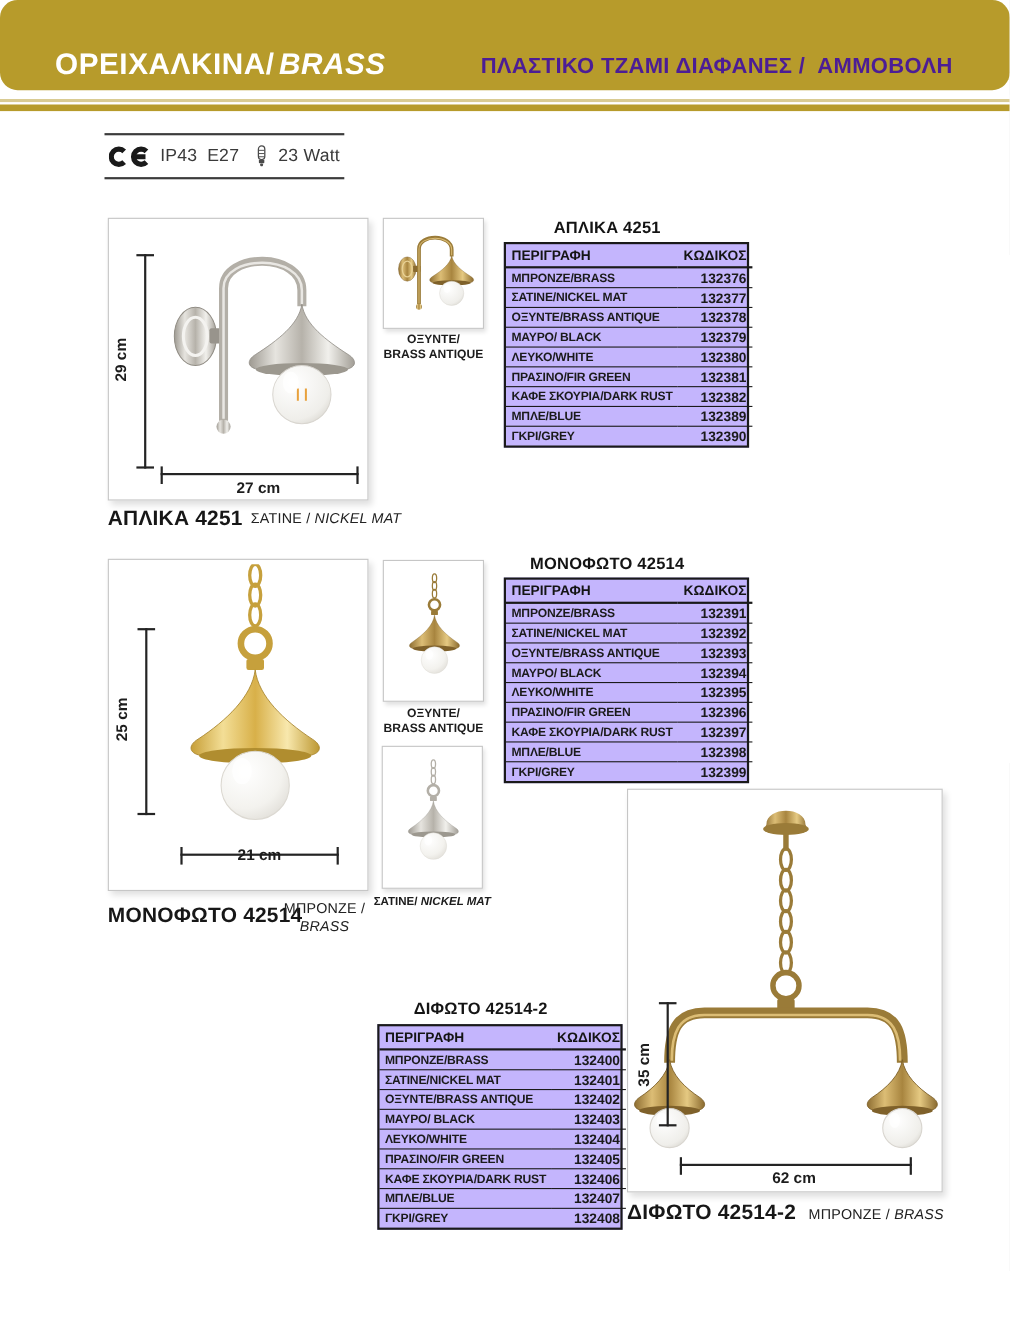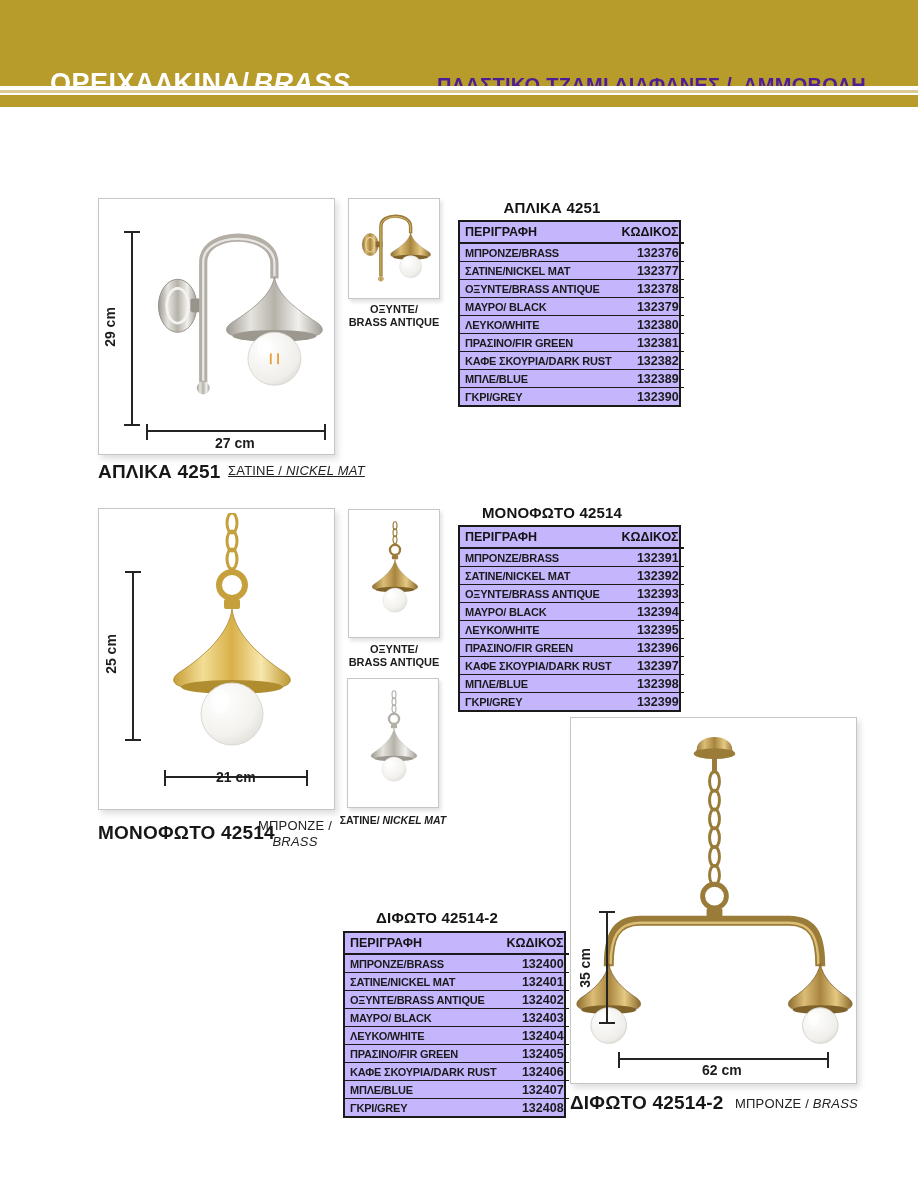--- a/index.html
+++ b/index.html
@@ -1,20 +1,20 @@
 <!DOCTYPE html>
 <html><head>
 <meta charset="utf-8">
 <style>
   * { margin:0; padding:0; box-sizing:border-box; }
   body { background:#e9e9e9; font-family:"Liberation Sans", sans-serif; }
   .page { position:relative; width:918px; height:1200px; background:#ffffff; margin:0 auto; overflow:hidden; }
 
   
-  .band { position:absolute; top:0; left:0; width:100%; height:107px; background:#b79b2b; }
+  .band { position:absolute; top:0; left:0; width:100%; height:82px; background:#b79b2b;border-radius:16px; }
   .band-title { position:absolute; left:50px; bottom:8px; color:#ffffff; font-size:27px; font-weight:bold; letter-spacing:0.5px; white-space:pre; }
   .band-title em { font-style:italic; margin-left:4px; }
   .band-sub { position:absolute; right:52px; bottom:10px; color:#4c1d95; font-size:20px; font-weight:bold; letter-spacing:0.3px; white-space:pre; }
   .stripes { position:absolute; top:86px; left:0; width:100%; }
   .stripes .s1 { height:4px; background:#ffffff; }
   .stripes .s2 { height:3px; background:#d9cb92; }
   .stripes .s3 { height:2px; background:#ffffff; }
   .stripes .s4 { height:6px; background:#b79b2b; }
 
   
@@ -105,20 +105,36 @@
       <div class="band-sub">ΠΛΑΣΤΙΚΟ ΤΖΑΜΙ ΔΙΑΦΑΝΕΣ /  ΑΜΜΟΒΟΛΗ</div>
     </div>
     <div class="stripes">
       <div class="s1"></div>
         <div class="s2"></div>
         <div class="s3"></div>
         <div class="s4"></div>
     </div>
   </header>
 
+  <div class="spec-badge">
+    <svg width="42" height="21" viewBox="0 0 52 26">
+      <path d="M19.2,6.3 A9.5,9.5 0 1 0 19.2,19.7" fill="none" stroke="#1a1a1a" stroke-width="6.5"></path>
+      <path d="M47.2,6.3 A9.5,9.5 0 1 0 47.2,19.7" fill="none" stroke="#1a1a1a" stroke-width="6.5"></path>
+      <path d="M31,13 H46" stroke="#1a1a1a" stroke-width="6"></path>
+    </svg>
+    <span class="txt">IP43</span>
+    <span class="txt">E27</span>
+    <svg width="13" height="27" viewBox="0 0 16 30" style="margin-left:6px">
+      <rect x="4" y="1.5" width="8" height="17" rx="4" fill="#ffffff" stroke="#4a4a4a" stroke-width="1.6"></rect>
+      <path d="M4.6,7 H11.4 M4.6,11 H11.4 M4.6,15 H11.4" stroke="#4a4a4a" stroke-width="1.2"></path>
+      <rect x="4.6" y="18.8" width="6.8" height="4.4" rx="1" fill="#4a4a4a"></rect>
+      <rect x="6.3" y="23.4" width="3.4" height="3.4" rx="1" fill="#4a4a4a"></rect>
+    </svg>
+    <span class="txt">23 Watt</span>
+  </div>
 
   <div class="img-box" style="left:98px; top:198px; width:237px; height:257px;">
     <svg class="lamp" style="left:42px; top:10px;" width="192" height="210" viewBox="0 0 210 230">
       <ellipse cx="40" cy="106" rx="21" ry="29" fill="url(#gNickel)" stroke="#918d85" stroke-width="1"></ellipse>
       <ellipse cx="40" cy="106" rx="12" ry="19" fill="none" stroke="#f4f3f0" stroke-width="3"></ellipse>
       <rect x="54" y="98" width="18" height="15" rx="2" fill="#98948c"></rect>
       <path d="M68,190 V58 C68,22 146,22 146,60 V76" fill="none" stroke="#b3afa7" stroke-width="9"></path>
       <path d="M68,188 V58 C68,24 146,24 146,60 V74" fill="none" stroke="#e9e7e3" stroke-width="2.5"></path>
       <circle cx="68" cy="196" r="7" fill="url(#gNickel)"></circle>
       <path d="M146,74 C143,94 122,110 100,124 C90,130 92,138 104,139 L188,139 C200,138 202,130 192,124 C170,110 149,94 146,74 Z" fill="url(#gNickel)" stroke="#8f8b83" stroke-width="0.8"></path>
@@ -132,21 +148,21 @@
         <span class="cap b"></span>
       </div>
     <span class="dim-label rot" style="left:-9px; top:120px;">29 cm</span>
     <div class="dim-h" style="left:47px; top:231px; width:180px;">
         <span class="cap a"></span>
         <span class="cap b"></span>
       </div>
     <span class="dim-label" style="left:116px; top:236px;">27 cm</span>
   </div>
   <div class="prod-name" style="left:98px; top:461px;">ΑΠΛΙΚΑ 4251</div>
-  <div class="prod-finish" style="left:228px; top:463px;text-decoration:underline;"><span>ΣΑΤΙΝΕ /</span> <span class="it">NICKEL MAT</span></div>
+  <div class="prod-finish" style="left:228px; top:463px;"><span>ΣΑΤΙΝΕ /</span> <span class="it">NICKEL MAT</span></div>
 
   <div class="thumb-box" style="left:348px; top:198px; width:92px; height:101px;">
     <svg class="lamp" style="left:6px; top:5px;" width="80" height="88" viewBox="0 0 210 230">
       <ellipse cx="40" cy="106" rx="21" ry="29" fill="url(#gAntique)" stroke="#7c5f28" stroke-width="1"></ellipse>
       <ellipse cx="40" cy="106" rx="12" ry="19" fill="none" stroke="#e8d195" stroke-width="3"></ellipse>
       <rect x="54" y="98" width="18" height="15" rx="2" fill="#8a6a2f"></rect>
       <path d="M68,190 V58 C68,22 146,22 146,60 V76" fill="none" stroke="#9a7b38" stroke-width="9"></path>
       <path d="M68,188 V58 C68,24 146,24 146,60 V74" fill="none" stroke="#d9ba72" stroke-width="2.5"></path>
       <circle cx="68" cy="196" r="7" fill="url(#gAntique)"></circle>
       <path d="M146,74 C143,94 122,110 100,124 C90,130 92,138 104,139 L188,139 C200,138 202,130 192,124 C170,110 149,94 146,74 Z" fill="url(#gAntique)" stroke="#7c5f28" stroke-width="0.8"></path>

